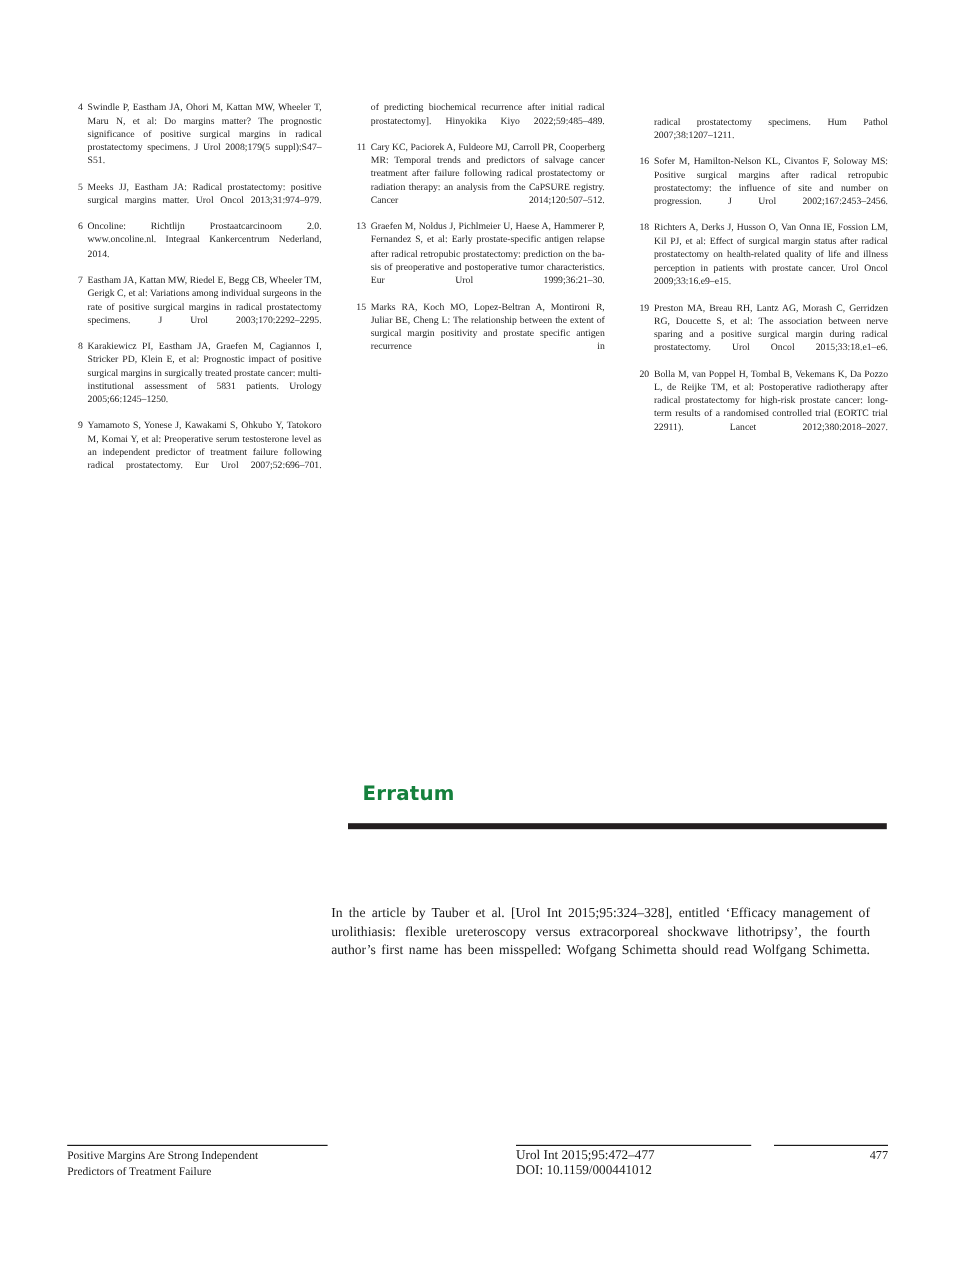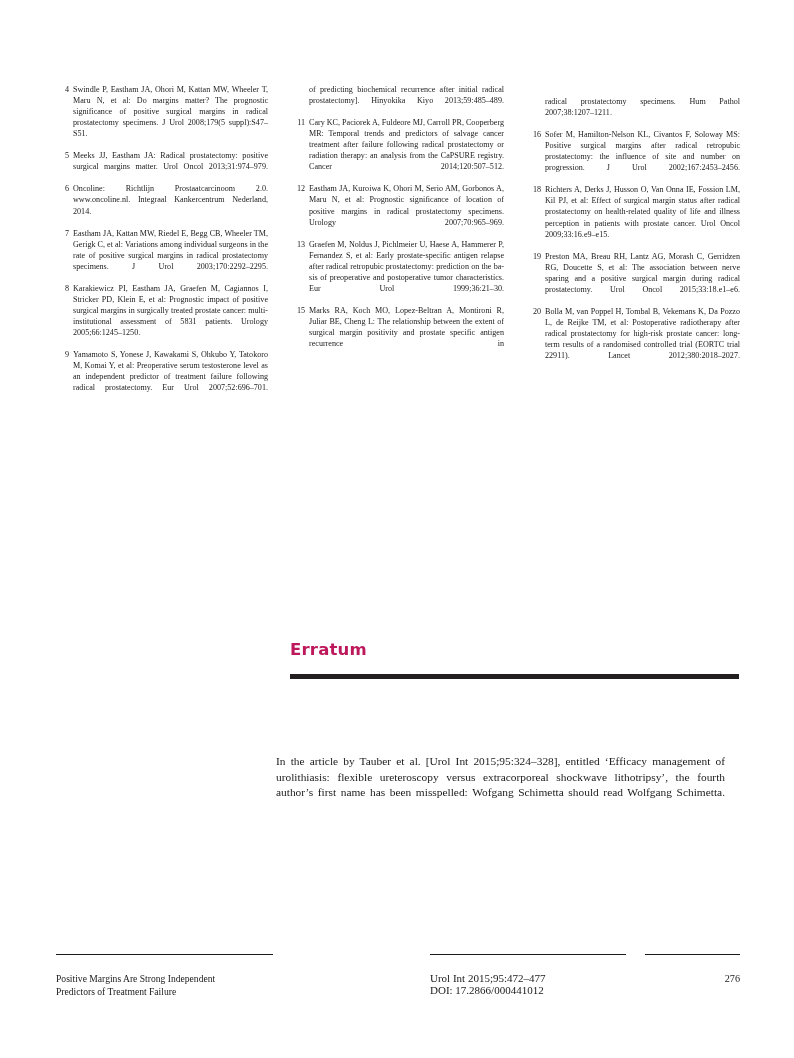--- a/index.html
+++ b/index.html
@@ -86,22 +86,22 @@
     left: 290px;
     top: 640px;
     width: 449px;
   }
   .erratum-title {
     font-family: "DejaVu Sans", "Liberation Sans", sans-serif;
     font-weight: bold;
     font-size: 16.5px;
     line-height: 20px;
     letter-spacing: 0.2px;
-    color: #be185d;
-    margin: 0;
+    color: #15803d;
+    margin: 12px;
   }
   .erratum-rule {
     margin-top: 14px;
     width: 449px;
     height: 5px;
     background: #231f20;
   }
   .erratum-body {
     position: absolute;
     left: 276px;
@@ -125,21 +125,21 @@
     position: absolute;
     left: 0;
     top: 950px;
     width: 794px;
     height: 60px;
   }
   .f-seg {
     position: absolute;
     box-sizing: border-box;
     border-top: 1.4px solid #1a1a1a;
-    padding-top: 17px;
+    padding-top: 2px;
   }
   .f-left {
     left: 56px;
     top: 4px;
     width: 217px;
   }
   .f-mid {
     left: 430px;
     top: 4px;
     width: 196px;
@@ -187,28 +187,24 @@
         <span class="num">8</span>
         <span class="body">Karakiewicz PI, Eastham JA, Graefen M, Ca­giannos I, Stricker PD, Klein E, et al: Prognos­tic impact of positive surgical margins in sur­gically treated prostate cancer: multi-institu­tional assessment of 5831 patients. Urology 2005;66:1245–1250.</span>
       </div>
       <div class="ref-item">
         <span class="num">9</span>
         <span class="body">Yamamoto S, Yonese J, Kawakami S, Ohkubo Y, Tatokoro M, Komai Y, et al: Preoperative serum testosterone level as an independent predictor of treatment failure following radi­cal prostatectomy. Eur Urol 2007;52:696–701.</span>
       </div>
     </div>
 
     <div class="ref-col col2">
-      <p class="cont-para">of predicting biochemical recurrence after initial radical prostatectomy]. Hinyokika Kiyo 2013;59:485–489.</p>
+      <p class="cont-para">of predicting biochemical recurrence after initial radical prostatectomy]. Hinyokika Kiyo 2022;59:485–489.</p>
       <div class="ref-item">
         <span class="num">11</span>
         <span class="body">Cary KC, Paciorek A, Fuldeore MJ, Carroll PR, Cooperberg MR: Temporal trends and predictors of salvage cancer treatment after failure following radical prostatectomy or ra­diation therapy: an analysis from the CaPSURE registry. Cancer 2014;120:507–512.</span>
-      </div>
-      <div class="ref-item">
-        <span class="num">12</span>
-        <span class="body">Eastham JA, Kuroiwa K, Ohori M, Serio AM, Gorbonos A, Maru N, et al: Prognostic sig­nificance of location of positive margins in radical prostatectomy specimens. Urology 2007;70:965–969.</span>
       </div>
       <div class="ref-item">
         <span class="num">13</span>
         <span class="body">Graefen M, Noldus J, Pichlmeier U, Haese A, Hammerer P, Fernandez S, et al: Early pros­tate-specific antigen relapse after radical ret­ropubic prostatectomy: prediction on the ba­sis of preoperative and postoperative tumor characteristics. Eur Urol 1999;36:21–30.</span>
       </div>
       <div class="ref-item">
         <span class="num">15</span>
         <span class="body">Marks RA, Koch MO, Lopez-Beltran A, Mon­tironi R, Juliar BE, Cheng L: The relationship between the extent of surgical margin positiv­ity and prostate specific antigen recurrence in</span>
       </div>
     </div>
@@ -241,20 +237,20 @@
   </div>
   <p class="erratum-body">In the article by Tauber et al. [Urol Int 2015;95:324–328], entitled ‘Efficacy management of urolithiasis: flexible ureteroscopy versus extracorporeal shockwave lithotripsy’, the fourth author’s first name has been misspelled: Wofgang Schimetta should read Wolfgang Schimetta.</p>
 
   <div class="footer">
     <div class="f-seg f-left">
       <p class="f-line">Positive Margins Are Strong Independent</p>
       <p class="f-line">Predictors of Treatment Failure</p>
     </div>
     <div class="f-seg f-mid">
       <p class="f-line">Urol Int 2015;95:472–477</p>
-      <p class="f-line">DOI: 17.2866/000441012</p>
+      <p class="f-line">DOI: 10.1159/000441012</p>
     </div>
     <div class="f-seg f-right">
-      <p class="f-line">276</p>
+      <p class="f-line">477</p>
     </div>
   </div>
 
 </div>
 
 </body></html>

